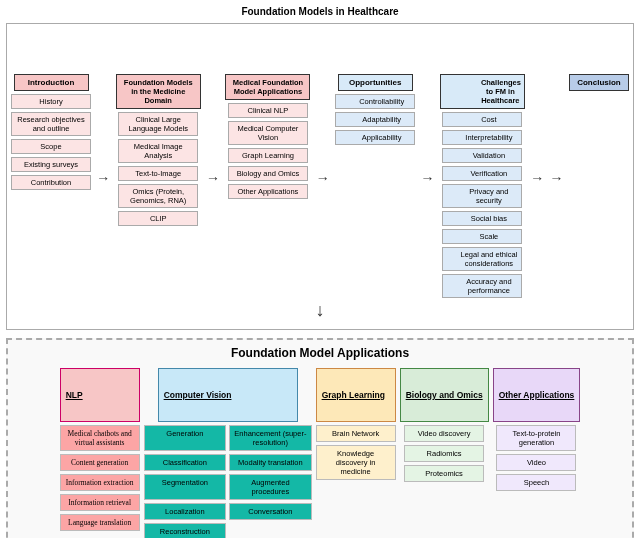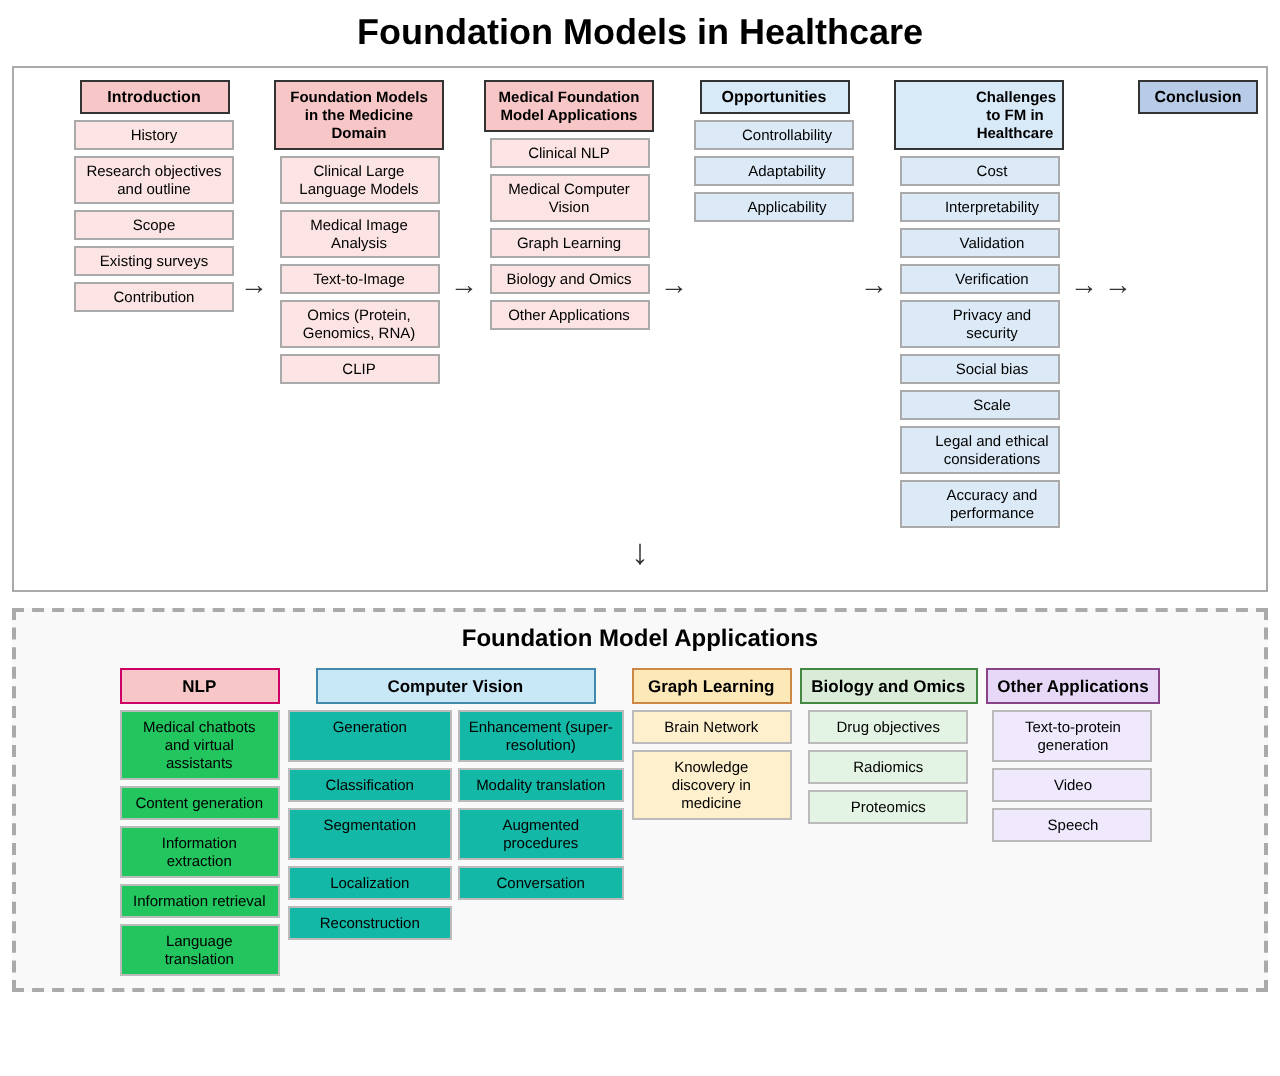--- a/index.html
+++ b/index.html
@@ -9,38 +9,39 @@
       width: 640px;
       min-height: 538px;
       font-size: 9px;
     }
     .page {
       width: 640px;
       padding: 6px;
     }
     .main-title {
       text-align: center;
-      font-size: 18px;
+      font-size: 10px;
       font-weight: bold;
       margin-bottom: 6px;
       color: #000;
     }
     
     .top-diagram {
       border: 1px solid #aaa;
       padding: 6px 4px;
       margin-bottom: 8px;
       background: #fff;
       position: relative;
     }
     .top-flow {
       display: flex;
       align-items: flex-start;
       gap: 3px;
-      justify-content: flex-end;
+      justify-content: space-between;
+      margin-top: 44px;
     }
     .flow-col {
       display: flex;
       flex-direction: column;
       align-items: center;
       gap: 3px;
     }
     .flow-header {
       font-weight: bold;
       font-size: 8px;
@@ -94,39 +95,40 @@
     }
     .bottom-col {
       display: flex;
       flex-direction: column;
       align-items: center;
       gap: 3px;
     }
     .bottom-header {
       font-weight: bold;
       font-size: 8.5px;
-      text-align: center;
+      text-align: left;
       border: 1.5px solid #888;
-      padding: 3px 5px;
+      padding: 21px 5px;
       min-width: 80px;
+      text-decoration: underline;
     }
     .bottom-header.nlp { background: #f7c6c6; border-color: #c06; }
     .bottom-header.cv { background: #c8e8f8; border-color: #48a; }
     .bottom-header.gl { background: #fde8b8; border-color: #c84; }
     .bottom-header.bio { background: #d8ecd8; border-color: #484; }
     .bottom-header.other { background: #e8d8f8; border-color: #848; }
 
     .bottom-item {
       font-size: 7.5px;
       text-align: center;
       border: 1px solid #bbb;
       padding: 3px 4px;
       width: 80px;
     }
-    .bottom-item.nlp { background: #22c55e; }
+    .bottom-item.nlp { background: #fca5a5; font-family: Liberation Serif, serif; }
     .bottom-item.gl { background: #fef0cc; }
     .bottom-item.bio { background: #e4f4e4; }
     .bottom-item.other { background: #f0e8fc; }
 
     .cv-grid {
       display: grid;
       grid-template-columns: 1fr 1fr;
       gap: 3px;
       width: 168px;
     }
@@ -255,21 +257,21 @@
       </div>
 
       <div class="bottom-col">
         <div class="bottom-header gl">Graph Learning</div>
         <div class="bottom-item gl">Brain Network</div>
         <div class="bottom-item gl">Knowledge discovery in medicine</div>
       </div>
 
       <div class="bottom-col">
         <div class="bottom-header bio">Biology and Omics</div>
-        <div class="bottom-item bio">Drug objectives</div>
+        <div class="bottom-item bio">Video discovery</div>
         <div class="bottom-item bio">Radiomics</div>
         <div class="bottom-item bio">Proteomics</div>
       </div>
 
       <div class="bottom-col">
         <div class="bottom-header other">Other Applications</div>
         <div class="bottom-item other">Text-to-protein generation</div>
         <div class="bottom-item other">Video</div>
         <div class="bottom-item other">Speech</div>
       </div>

